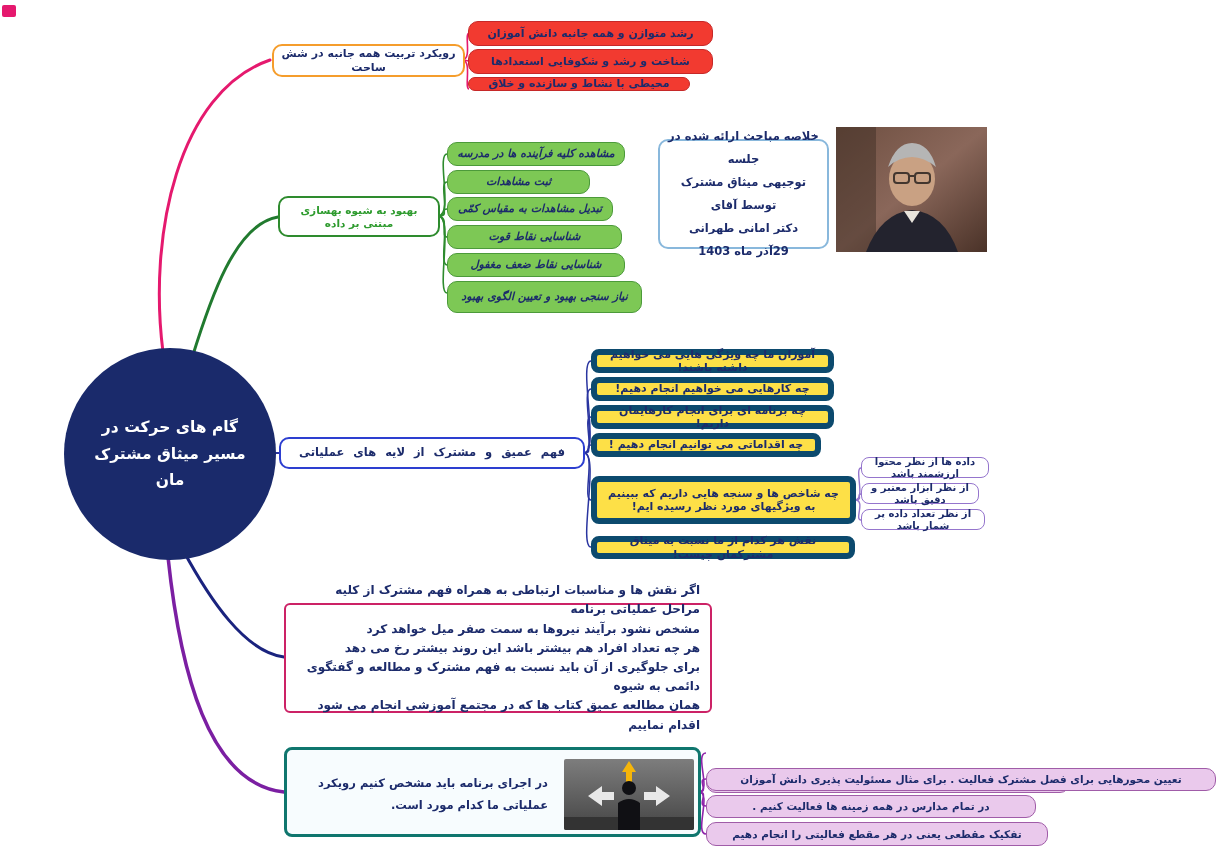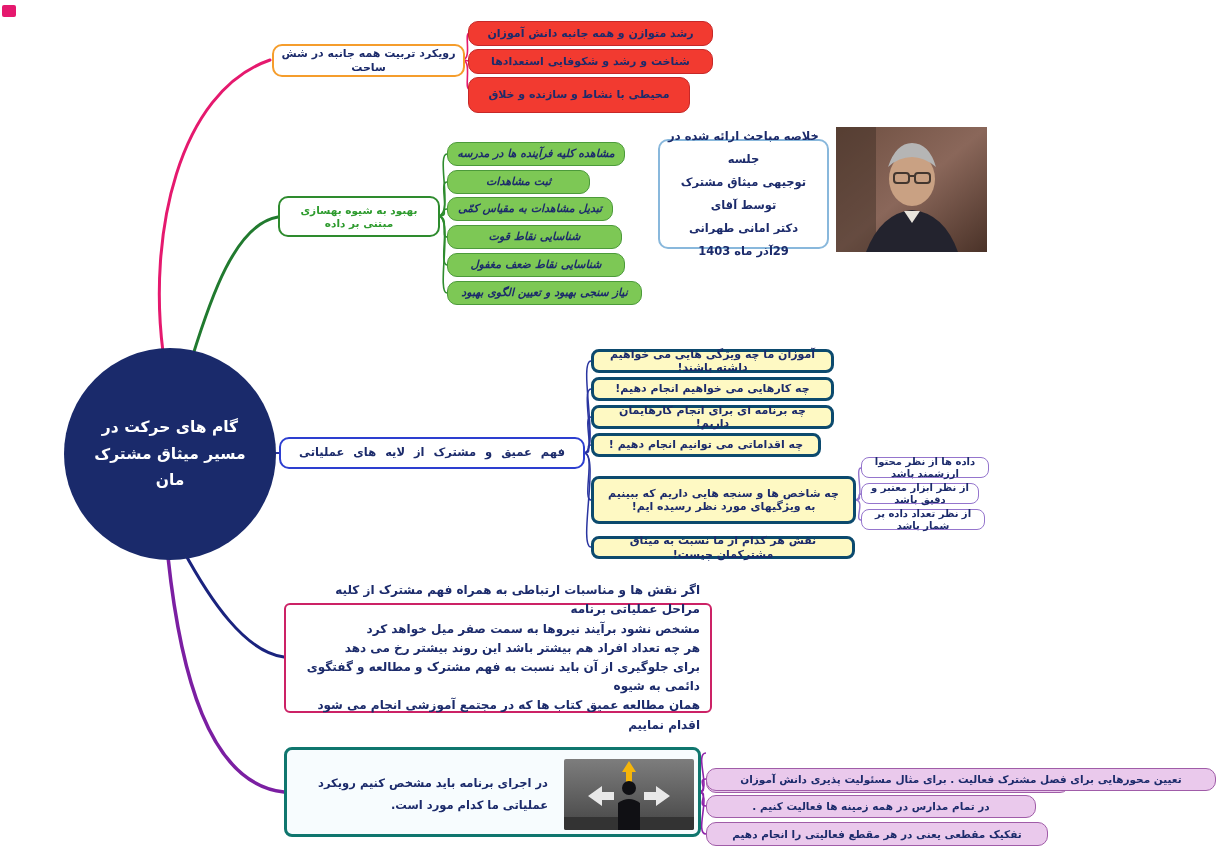--- a/index.html
+++ b/index.html
@@ -11,21 +11,21 @@
         font-size:11px;line-height:1.2;padding:1px 7px;}
   .central{background:#1a2a6b;border-radius:50%;color:#ffffff;font-size:15.5px;padding:26px;line-height:1.7;}
   .orange-parent{background:#ffffff;border:2px solid #f59d2c;border-radius:10px;font-size:11px;}
   .red-child{background:#f23a30;border:1px solid #c62828;border-radius:10px;color:#1c2b6b;}
   .green-parent{background:#ffffff;border:2px solid #2e8b2e;border-radius:10px;color:#2e9b2e;font-size:10.5px;}
   .green-child{background:#7dc855;border:1px solid #4c9a3a;border-radius:10px;font-style:italic;}
   .session-note{background:#ffffff;border:2px solid #89b8dc;border-radius:10px;flex-direction:column;
                 font-size:11.5px;line-height:2.0;}
   .photo{position:absolute;z-index:2;overflow:hidden;}
   .blue-parent{background:#ffffff;border:2px solid #2d3fd0;border-radius:10px;word-spacing:5px;font-size:11.5px;}
-  .blue-child{background:#fef9c3;border:3px solid #0c4a6e;border-radius:8px;}
+  .blue-child{background:#fde047;border:6px solid #0c4a6e;border-radius:8px;}
   .purple-child{background:#ffffff;border:1.5px solid #9575cd;border-radius:8px;font-size:10px;padding:1px 4px;}
   .magenta-box{background:#ffffff;border:2.5px solid #cc2266;border-radius:6px;flex-direction:column;
                align-items:stretch;font-size:12px;line-height:1.6;padding:14px 10px;}
   .magenta-box div{text-align:right;}
   .cyan-box{background:#f7fcfe;border:3px solid #0f766e;border-radius:8px;padding-left:20px;}
   .cyan-text{position:absolute;right:150px;left:12px;top:16px;bottom:10px;display:flex;align-items:center;
              justify-content:center;text-align:right;direction:rtl;font-size:11.5px;font-weight:bold;color:#1c2b6b;line-height:1.9;}
   .decision-img{position:absolute;left:277px;top:9px;width:130px;height:71px;border-radius:2px;overflow:hidden;}
   .lavender{background:#eac9ec;border:1.5px solid #a05ca8;border-radius:10px;font-size:10.5px;}
   .corner-mark{position:absolute;left:2px;top:5px;width:14px;height:12px;background:#e5196e;border-radius:2px;z-index:2;}
@@ -71,29 +71,29 @@
     <path d="M699,792 C710,792 696,779 706,779" stroke="#8e24aa" stroke-width="1.6" fill="none"></path>
     <path d="M699,792 C710,792 696,806 706,806" stroke="#8e24aa" stroke-width="1.6" fill="none"></path>
     <path d="M699,792 C712,792 694,834 706,834" stroke="#8e24aa" stroke-width="1.6" fill="none"></path>
   </svg>
 
   <div class="node central" style="left:64px;top:348px;width:212px;height:212px;">گام های حرکت در مسیر میثاق مشترک مان</div>
 
   <div class="node orange-parent" style="left:272px;top:44px;width:193px;height:33px;">رویکرد تربیت همه جانبه در شش ساحت</div>
   <div class="node red-child" style="left:468px;top:21px;width:245px;height:25px;">رشد متوازن  و همه جانبه دانش آموزان</div>
   <div class="node red-child" style="left:468px;top:49px;width:245px;height:25px;">شناخت و رشد و شکوفایی استعدادها</div>
-  <div class="node red-child" style="left:468px;top:77px;width:222px;height:36px;">محیطی با نشاط و سازنده و خلاق</div>
+  <div class="node red-child" style="left:468px;top:77px;width:222px;height:14px;">محیطی با نشاط و سازنده و خلاق</div>
 
   <div class="node green-parent" style="left:278px;top:196px;width:162px;height:41px;">بهبود به شیوه بهسازی مبتنی بر داده</div>
   <div class="node green-child" style="left:447px;top:142px;width:178px;height:24px;">مشاهده کلیه فرآینده ها در مدرسه</div>
   <div class="node green-child" style="left:447px;top:170px;width:143px;height:24px;">ثبت مشاهدات</div>
   <div class="node green-child" style="left:447px;top:197px;width:166px;height:24px;">تبدیل مشاهدات به مقیاس کمّی</div>
   <div class="node green-child" style="left:447px;top:225px;width:175px;height:24px;">شناسایی نقاط قوت</div>
   <div class="node green-child" style="left:447px;top:253px;width:178px;height:24px;">شناسایی نقاط ضعف مغفول</div>
-  <div class="node green-child" style="left:447px;top:281px;width:195px;height:24px;">نیاز سنجی بهبود و تعیین الگوی بهبود</div>
+  <div class="node green-child" style="left:447px;top:281px;width:195px;height:32px;">نیاز سنجی بهبود و تعیین الگوی بهبود</div>
 
   <div class="node session-note" style="left:658px;top:139px;width:171px;height:110px;">
     <div>خلاصه مباحث ارائه شده در جلسه</div>
     <div>توجیهی میثاق مشترک توسط آقای</div>
     <div>دکتر امانی طهرانی</div>
     <div>29آذر ماه  1403</div>
   </div>
   <div class="photo" style="left:836px;top:127px;width:151px;height:125px;">
     <svg width="151" height="125" viewBox="0 0 151 125">
       <defs>

